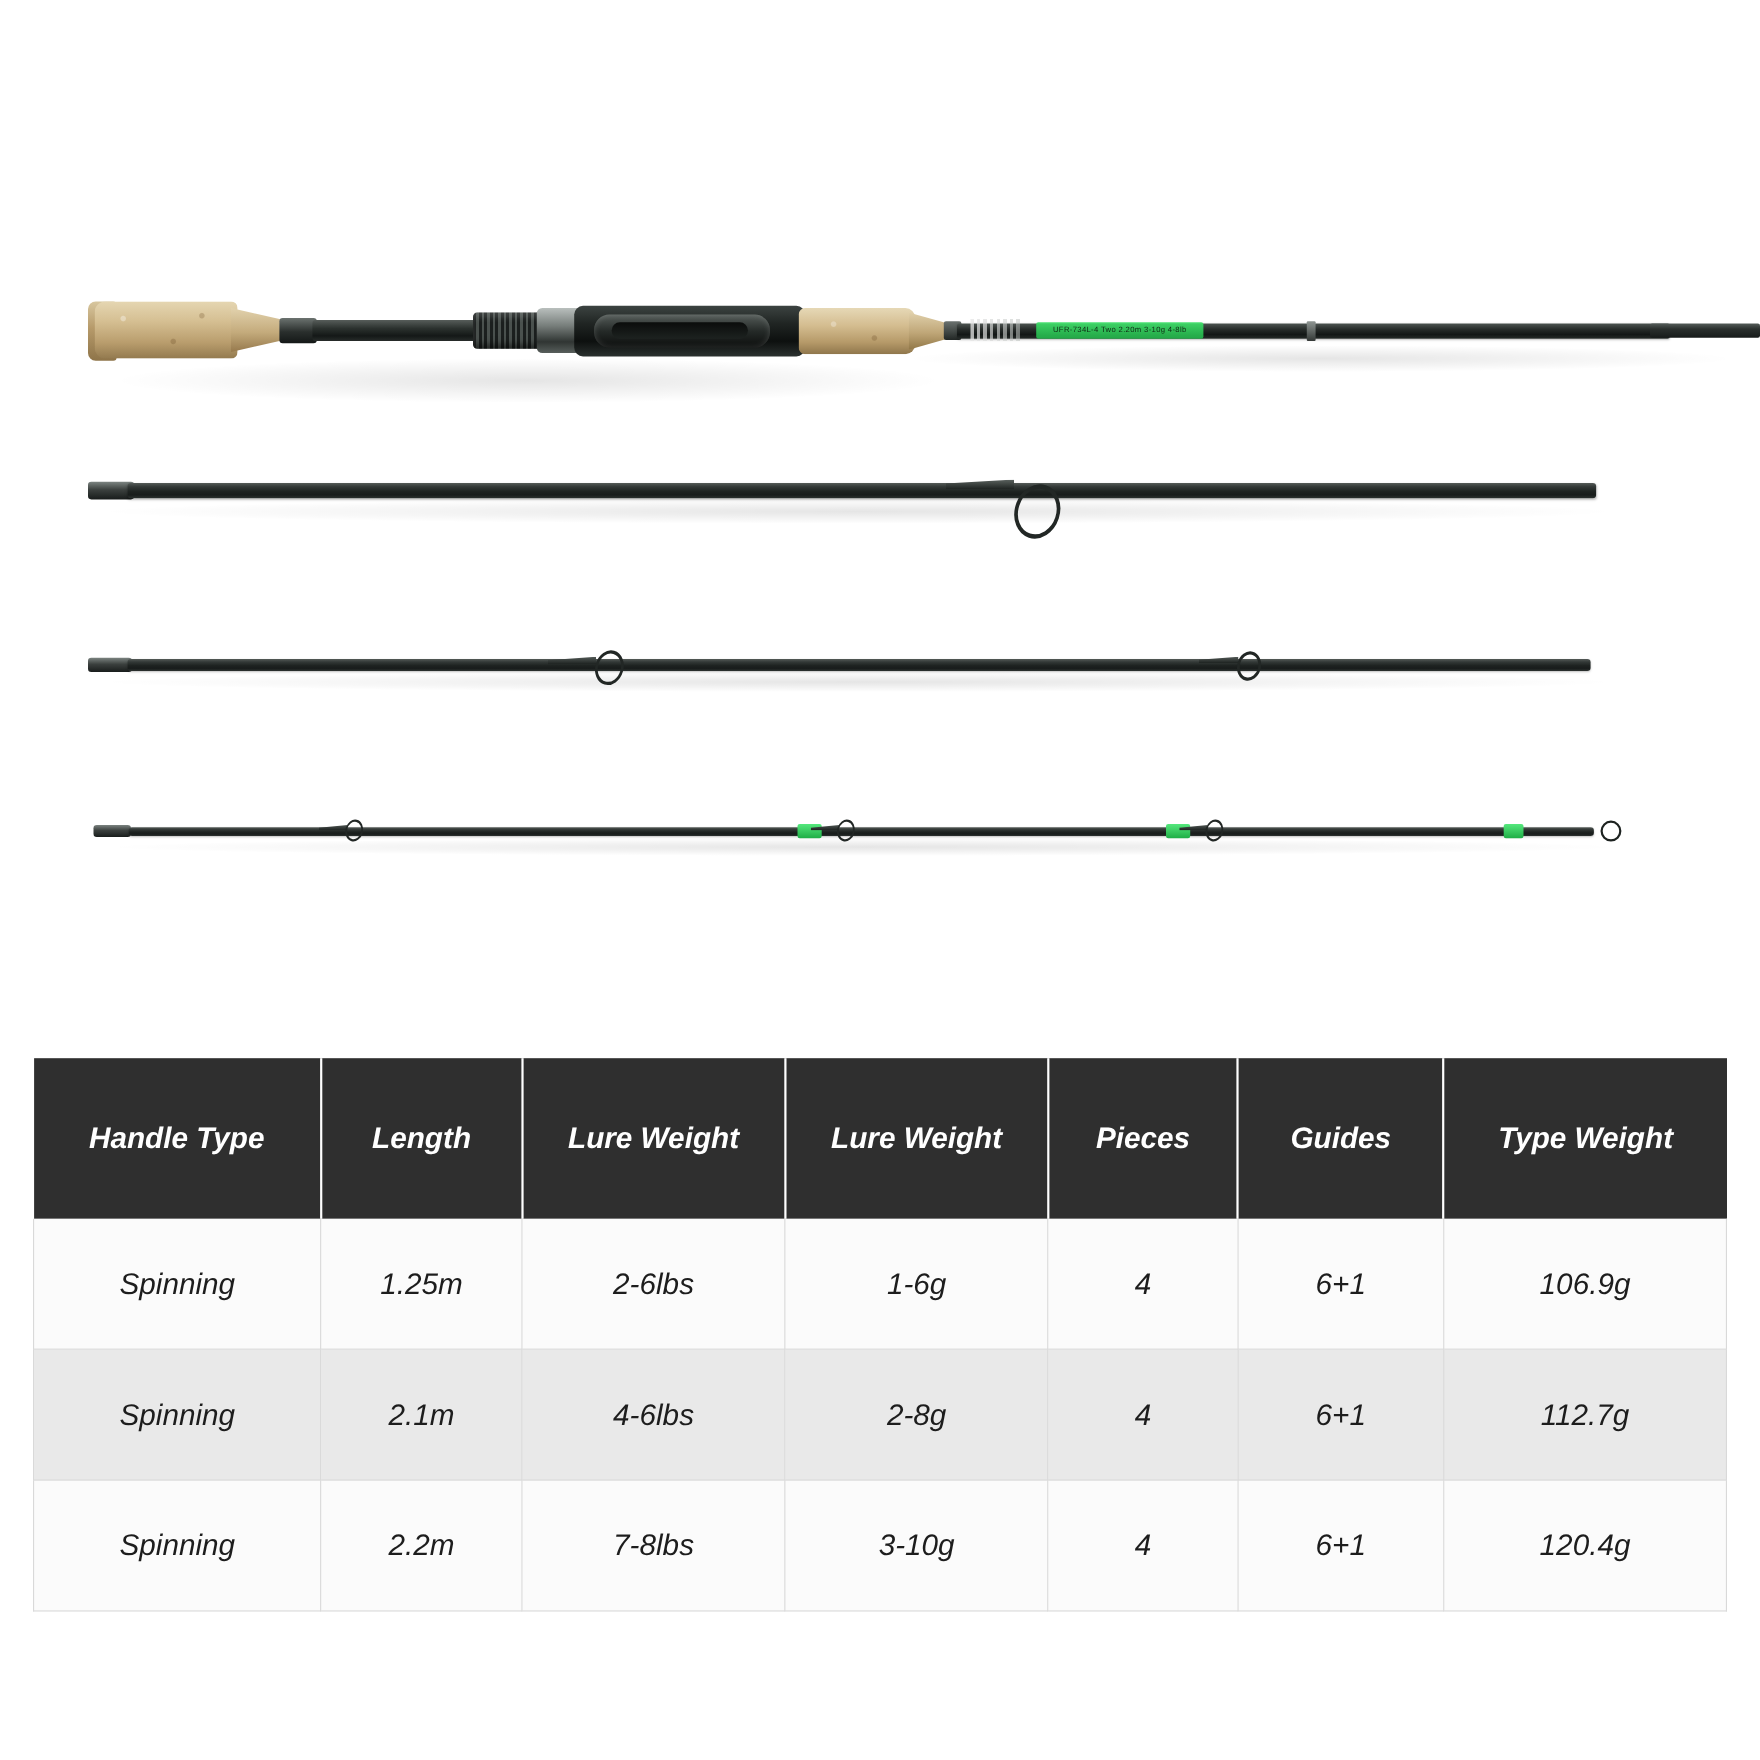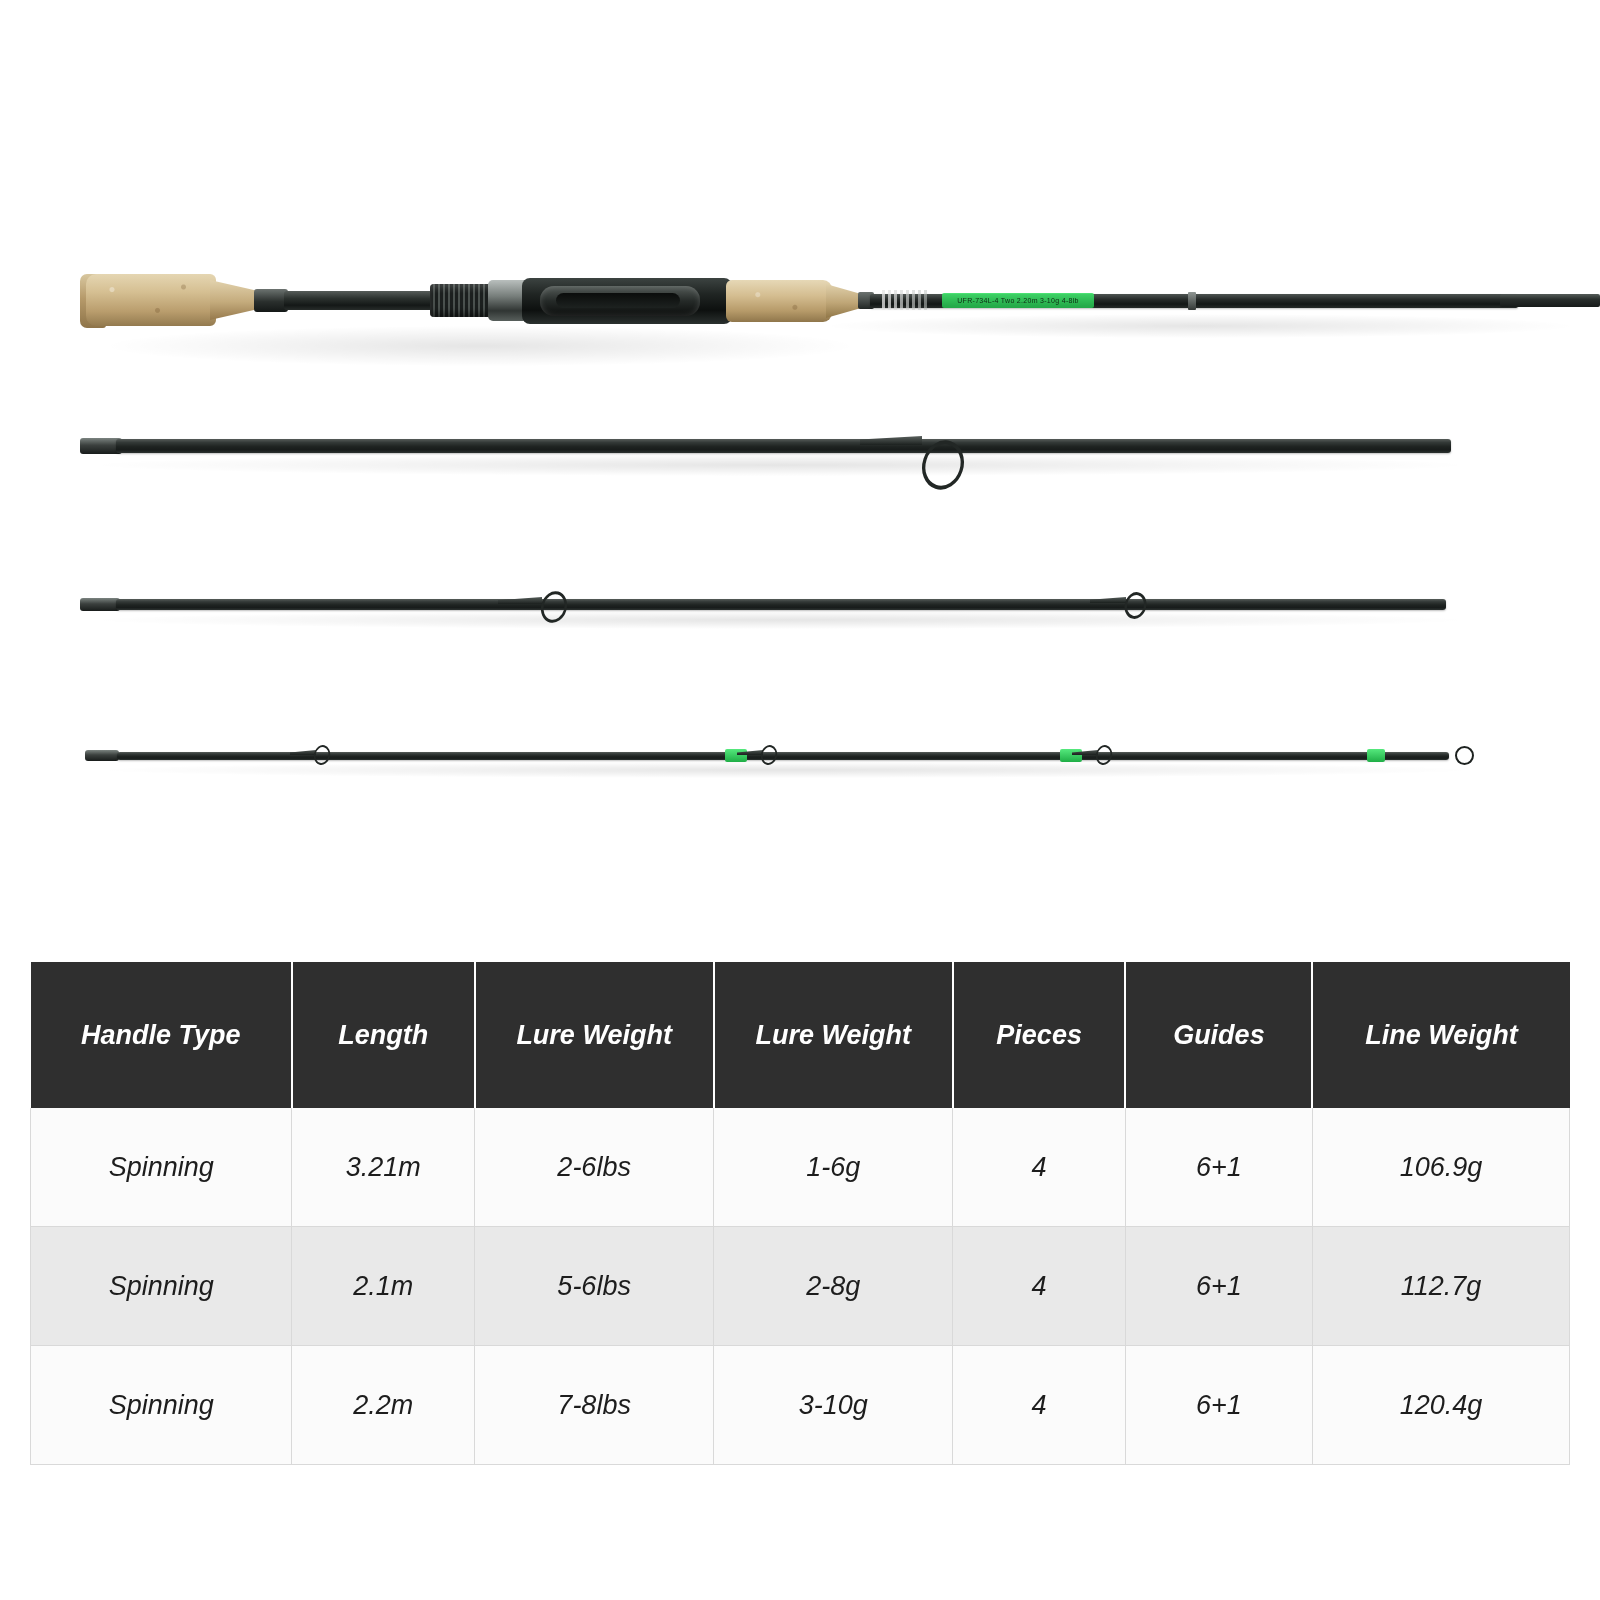--- a/index.html
+++ b/index.html
@@ -562,37 +562,37 @@
 <div class="spec-table-wrap">
   <table class="spec-table">
     <thead>
       <tr>
         <th style="width:17.2%">Handle Type</th>
         <th style="width:11.7%">Length</th>
         <th style="width:15.6%">Lure Weight</th>
         <th style="width:15.6%">Lure Weight</th>
         <th style="width:11.0%">Pieces</th>
         <th style="width:12.0%">Guides</th>
-        <th style="width:16.9%">Line Weight</th>
+        <th style="width:16.9%">Type Weight</th>
       </tr>
     </thead>
     <tbody>
       <tr>
         <td>Spinning</td>
-        <td>3.21m</td>
+        <td>1.25m</td>
         <td>2-6lbs</td>
         <td>1-6g</td>
         <td>4</td>
         <td>6+1</td>
         <td>106.9g</td>
       </tr>
       <tr>
         <td>Spinning</td>
         <td>2.1m</td>
-        <td>5-6lbs</td>
+        <td>4-6lbs</td>
         <td>2-8g</td>
         <td>4</td>
         <td>6+1</td>
         <td>112.7g</td>
       </tr>
       <tr>
         <td>Spinning</td>
         <td>2.2m</td>
         <td>7-8lbs</td>
         <td>3-10g</td>

